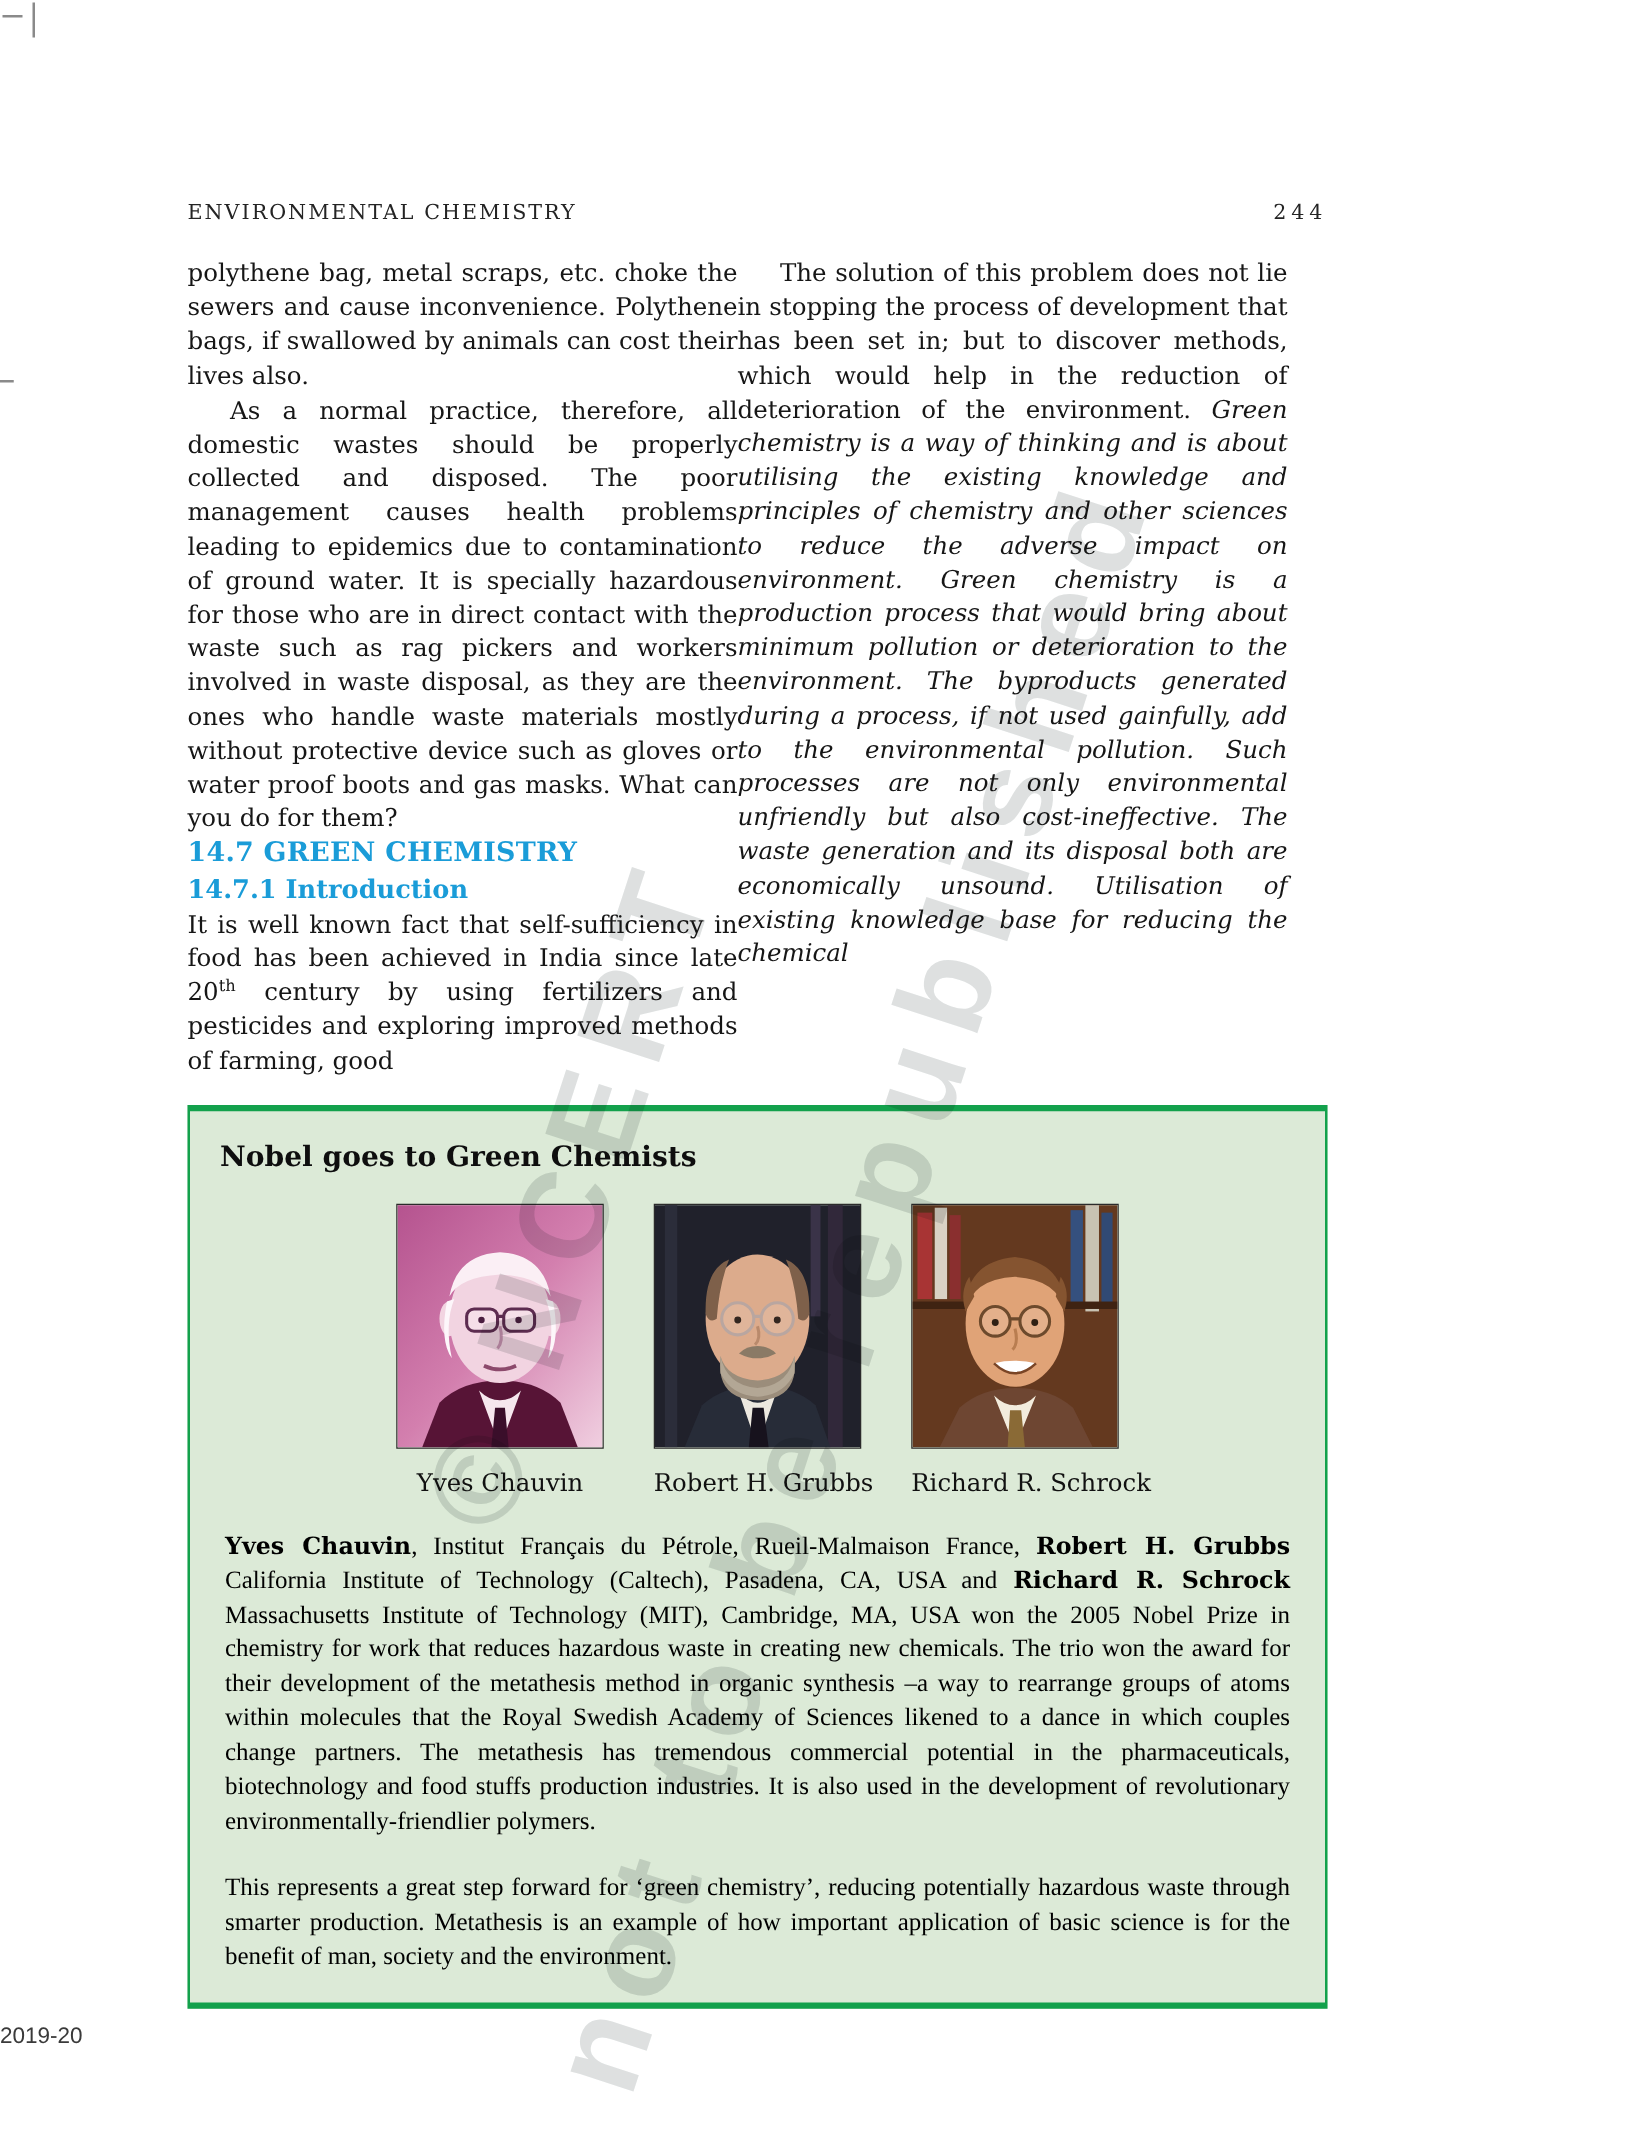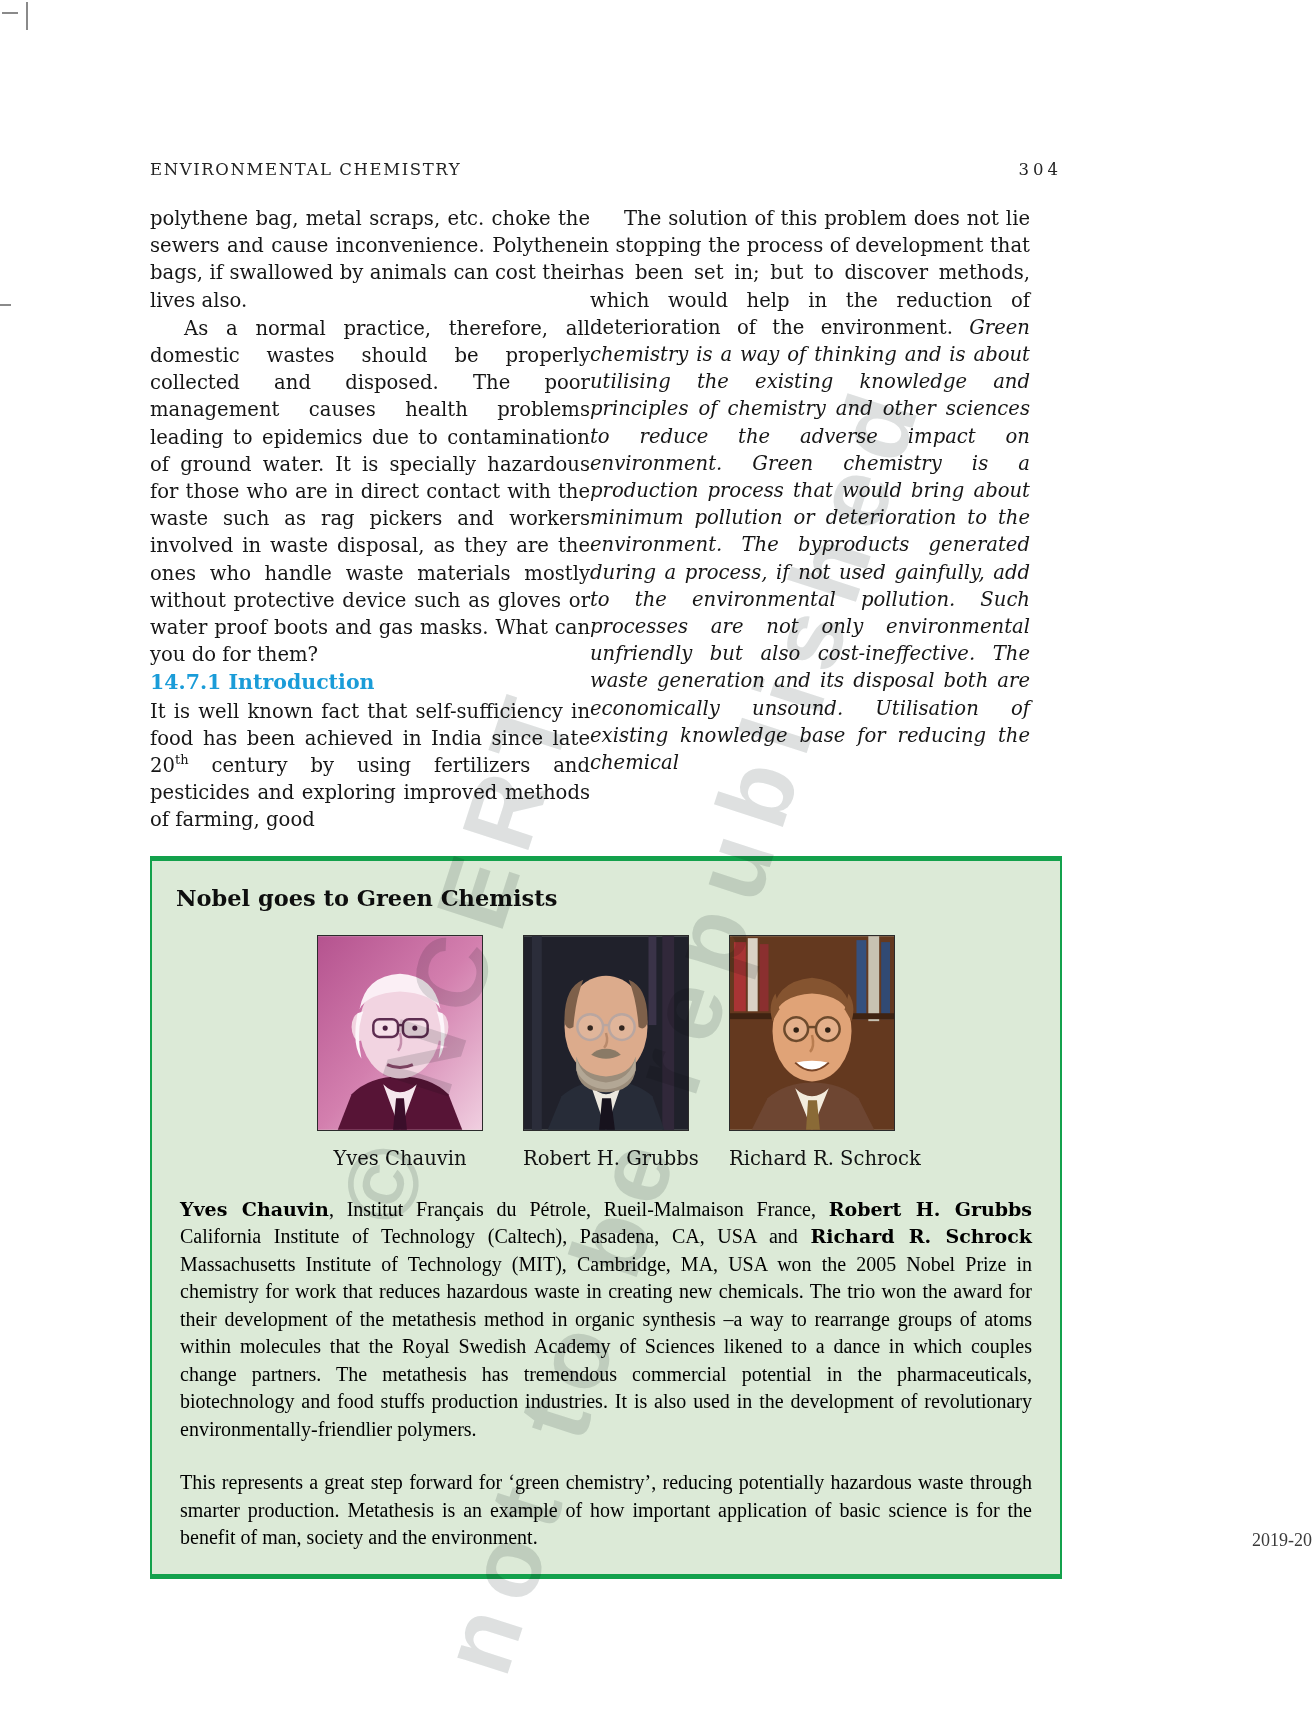--- a/index.html
+++ b/index.html
@@ -66,22 +66,22 @@
   }
   .box-para{
     font-family:"Liberation Serif", serif;
     font-size:20px;line-height:27.5px;text-align:justify;color:#000000;
     margin:26px 4px 0;
   }
   .box-para.second{}
   .box-para b{font-family:"DejaVu Serif", serif;font-size:19px;}
 
   .footer{
-    position:absolute;left:0;right:0;top:1530px;text-align:right;
-    font-family:Liberation Serif, serif;font-size:18px;color:#3a3a3a;
+    position:absolute;left:0;right:0;top:1618px;text-align:left;
+    font-family:Liberation Sans, sans-serif;font-size:18px;color:#3a3a3a;
   }
 
   .watermark{
     position:absolute;left:140px;top:560px;width:860px;height:860px;
     display:flex;flex-direction:column;justify-content:center;align-items:center;gap:120px;
     transform:rotate(-72deg);
     font-family:"Liberation Sans", sans-serif;font-weight:bold;
     font-size:100px;letter-spacing:16px;white-space:nowrap;
     color:#c2c7c7;opacity:.55;mix-blend-mode:multiply;
     pointer-events:none;z-index:5;
@@ -98,28 +98,29 @@
 
   <div class="watermark">
     <span>© NCERT</span>
     <span>not to be republished</span>
   </div>
 
   <div class="content">
 
     <div class="running-head">
       <span>ENVIRONMENTAL CHEMISTRY</span>
-      <span class="page-num">304</span>
+      <span class="page-num">244</span>
     </div>
 
     <div class="columns">
 
       <div class="col">
         <p>polythene bag, metal scraps, etc. choke the sewers and cause inconvenience. Polythene bags, if swallowed by animals can cost their lives also.</p>
         <p class="indent">As a normal practice, therefore, all domestic wastes should be properly collected and disposed. The poor management causes health problems leading to epidemics due to contamination of ground water. It is specially hazardous for those who are in direct contact with the waste such as rag pickers and workers involved in waste disposal, as they are the ones who handle waste materials mostly without protective device such as gloves or water proof boots and gas masks. What can you do for them?</p>
+        <p class="sec-heading">14.7 GREEN CHEMISTRY</p>
         <p class="sub-heading">14.7.1  Introduction</p>
         <p><span>It is well known fact that self-sufficiency in food has been achieved in India since late 20</span><sup>th</sup><span> century by using fertilizers and pesticides and exploring improved methods of farming, good</span></p>
       </div>
 
       <div class="col">
         <p class="indent"><span>The solution of this problem does not lie in stopping the process of development that has been set in; but to discover methods, which would help in the reduction of deterioration of the environment. </span><span class="italic">Green chemistry is a way of thinking and is about utilising the existing knowledge and principles of chemistry and other sciences to reduce the adverse impact on environment. Green chemistry is a production process that would bring about minimum pollution or deterioration to the environment.  The byproducts generated during a process, if not used gainfully, add to the environmental pollution.  Such processes are not only environmental unfriendly but also cost-ineffective.  The waste generation and its disposal both are economically unsound.  Utilisation of existing knowledge base for reducing the chemical</span></p>
       </div>
 
     </div>
 

